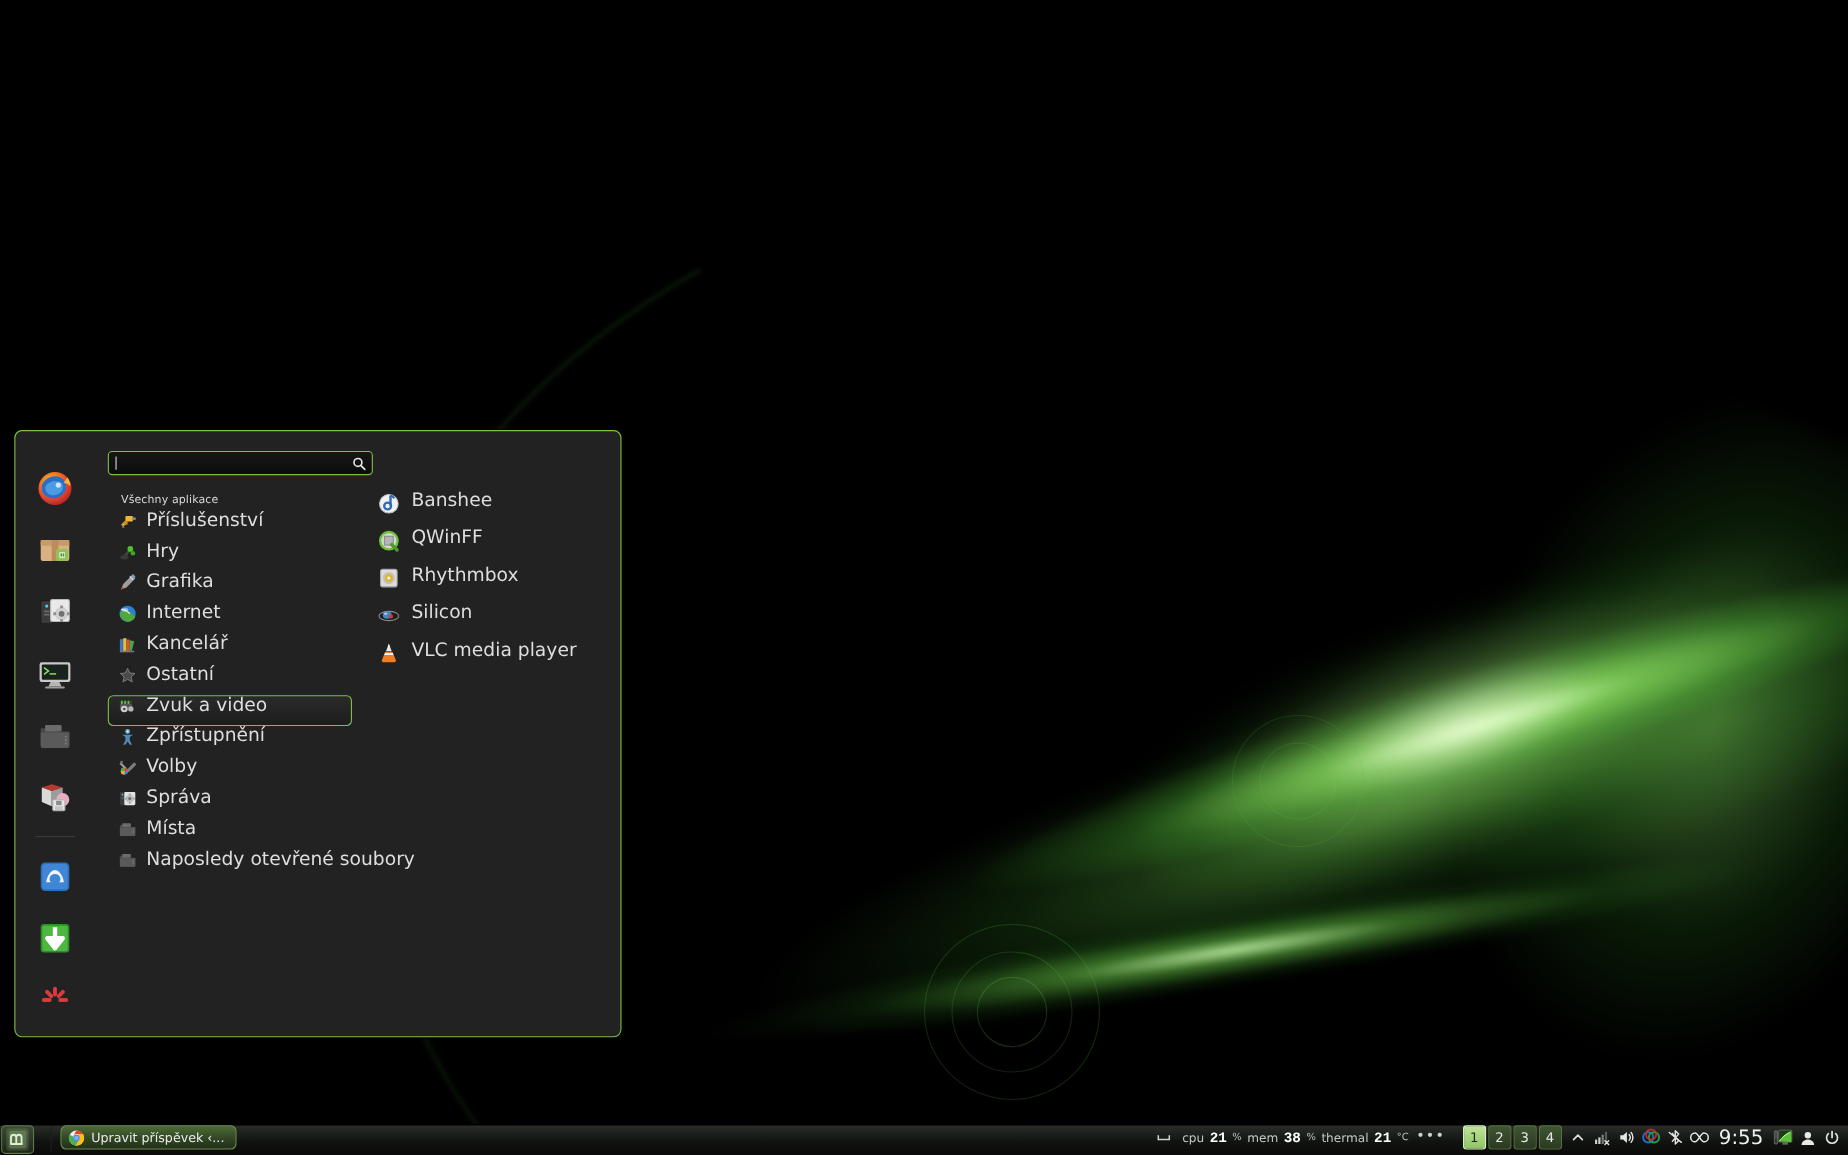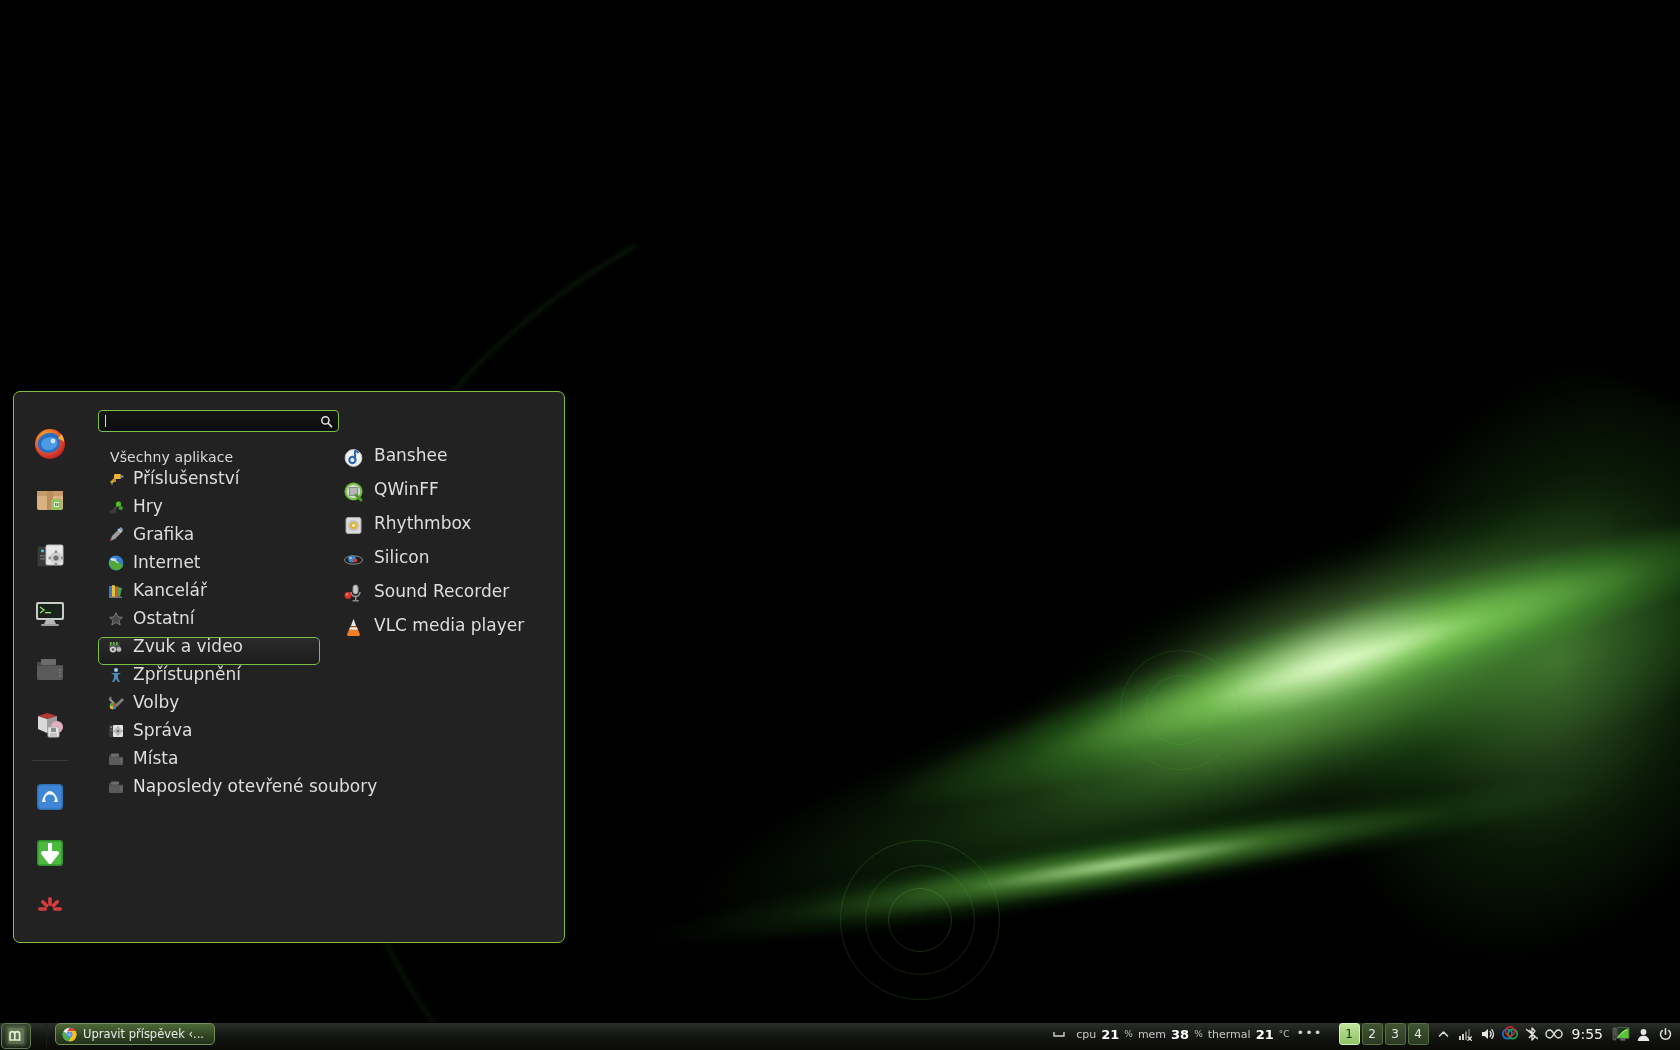--- a/index.html
+++ b/index.html
@@ -197,21 +197,21 @@
   
   #menu-body {
     display: flex;
     margin-top: 14px;
   }
   #cat-col { width: 222px; }
   #app-col { flex: 1; padding-left: 14px; }
 
   .all-apps {
     color: #d9d9d9;
-    font-size: 14px;
+    font-size: 10px;
     padding: 3px 0 4px 12px;
     letter-spacing: .1px;
   }
 
   .row {
     display: flex;
     gap: 8px;
     height: 28px;
     padding: 0 8px;
     border: 1px solid transparent;
@@ -272,21 +272,21 @@
   #panel-spacer { flex: 1; }
 
   #tray { display: flex; align-items: center; gap: 0; padding-right: 4px; }
 
   #sysmon {
     display: flex; align-items: center; gap: 5px;
     padding: 0 6px;
     color: #cfcfcf;
   }
   #sysmon .k { font-size: 11px; color: #c6c6c6; }
-  #sysmon .v { font-size: 13px; color: #ffffff; font-weight: bold; }
+  #sysmon .v { font-size: 13px; color: #ffffff; font-weight: bold; font-family: Liberation Mono, monospace; }
   #sysmon .u { font-size: 9px; color: #bdbdbd; }
   .dots { letter-spacing: 1px; color: #d0d0d0; font-size: 13px; padding: 0 6px 4px 2px; }
 
   #workspaces { display: flex; align-items: center; gap: 2px; padding: 0 4px; }
   .ws {
     width: 21px; height: 22px;
     display: flex; align-items: center; justify-content: center;
     color: #eaeaea;
     font-size: 12px;
     border-radius: 3px;
@@ -300,21 +300,21 @@
   }
 
   .tray-ico {
     width: 22px; height: 22px;
     display: flex; align-items: center; justify-content: center;
   }
   .tray-ico svg { display: block; }
 
   #clock {
     padding: 0 7px;
-    font-size: 14px;
+    font-size: 18px;
     color: #f0f0f0;
   }
 </style>
 </head>
 <body>
 
 <div id="desktop">
   <div class="wp-layer">
     <div class="arc arc1"></div>
     <div class="arc arc2"></div>
@@ -656,31 +656,20 @@
         <div class="row app-row">
           <svg class="ico" viewBox="0 0 21 21">
             <ellipse cx="10.5" cy="11" rx="9" ry="4.2" fill="#1e1e1e" stroke="#8a8a8a"></ellipse>
             <ellipse cx="9" cy="10" rx="4" ry="3.4" fill="#3f86c4"></ellipse>
             <circle cx="12.4" cy="11.4" r="1.9" fill="#cf3a33"></circle>
             <ellipse cx="7.6" cy="9" rx="1.5" ry="1.1" fill="#cfe4f5" opacity=".7"></ellipse>
           </svg>
           <span class="lbl">Silicon</span>
         </div>
 
-        <div class="row app-row">
-          <svg class="ico" viewBox="0 0 21 21">
-            <rect x="10" y="2" width="5" height="9" rx="2.5" fill="#c9c9c9" stroke="#8f8f8f"></rect>
-            <path d="M8 9a4.5 4.5 0 0 0 9 0" stroke="#9a9a9a" stroke-width="1.5" fill="none"></path>
-            <rect x="12" y="13" width="1.4" height="4" fill="#9a9a9a"></rect>
-            <rect x="9.4" y="17" width="6.6" height="1.6" rx=".8" fill="#8a8a8a"></rect>
-            <circle cx="5" cy="12.4" r="3.4" fill="#d7352e"></circle>
-            <circle cx="4" cy="11.4" r="1.1" fill="#f08a84"></circle>
-          </svg>
-          <span class="lbl">Sound Recorder</span>
-        </div>
 
 
         <div class="row app-row">
           <svg class="ico" viewBox="0 0 21 21">
             <path d="M10.5 2l2.6 7h-5.2z" fill="#e8e8e8"></path>
             <path d="M7.2 9.5h6.6l3 7.5a1.4 1.4 0 0 1-1.3 2H5.5a1.4 1.4 0 0 1-1.3-2z" fill="#f07e26"></path>
             <path d="M7 10.6h7l.7 1.8H6.3z" fill="#f7f7f7"></path>
             <path d="M10.5 2.6l.9 2.4h-1.8z" fill="#fff"></path>
           </svg>
           <span class="lbl">VLC media player</span>

